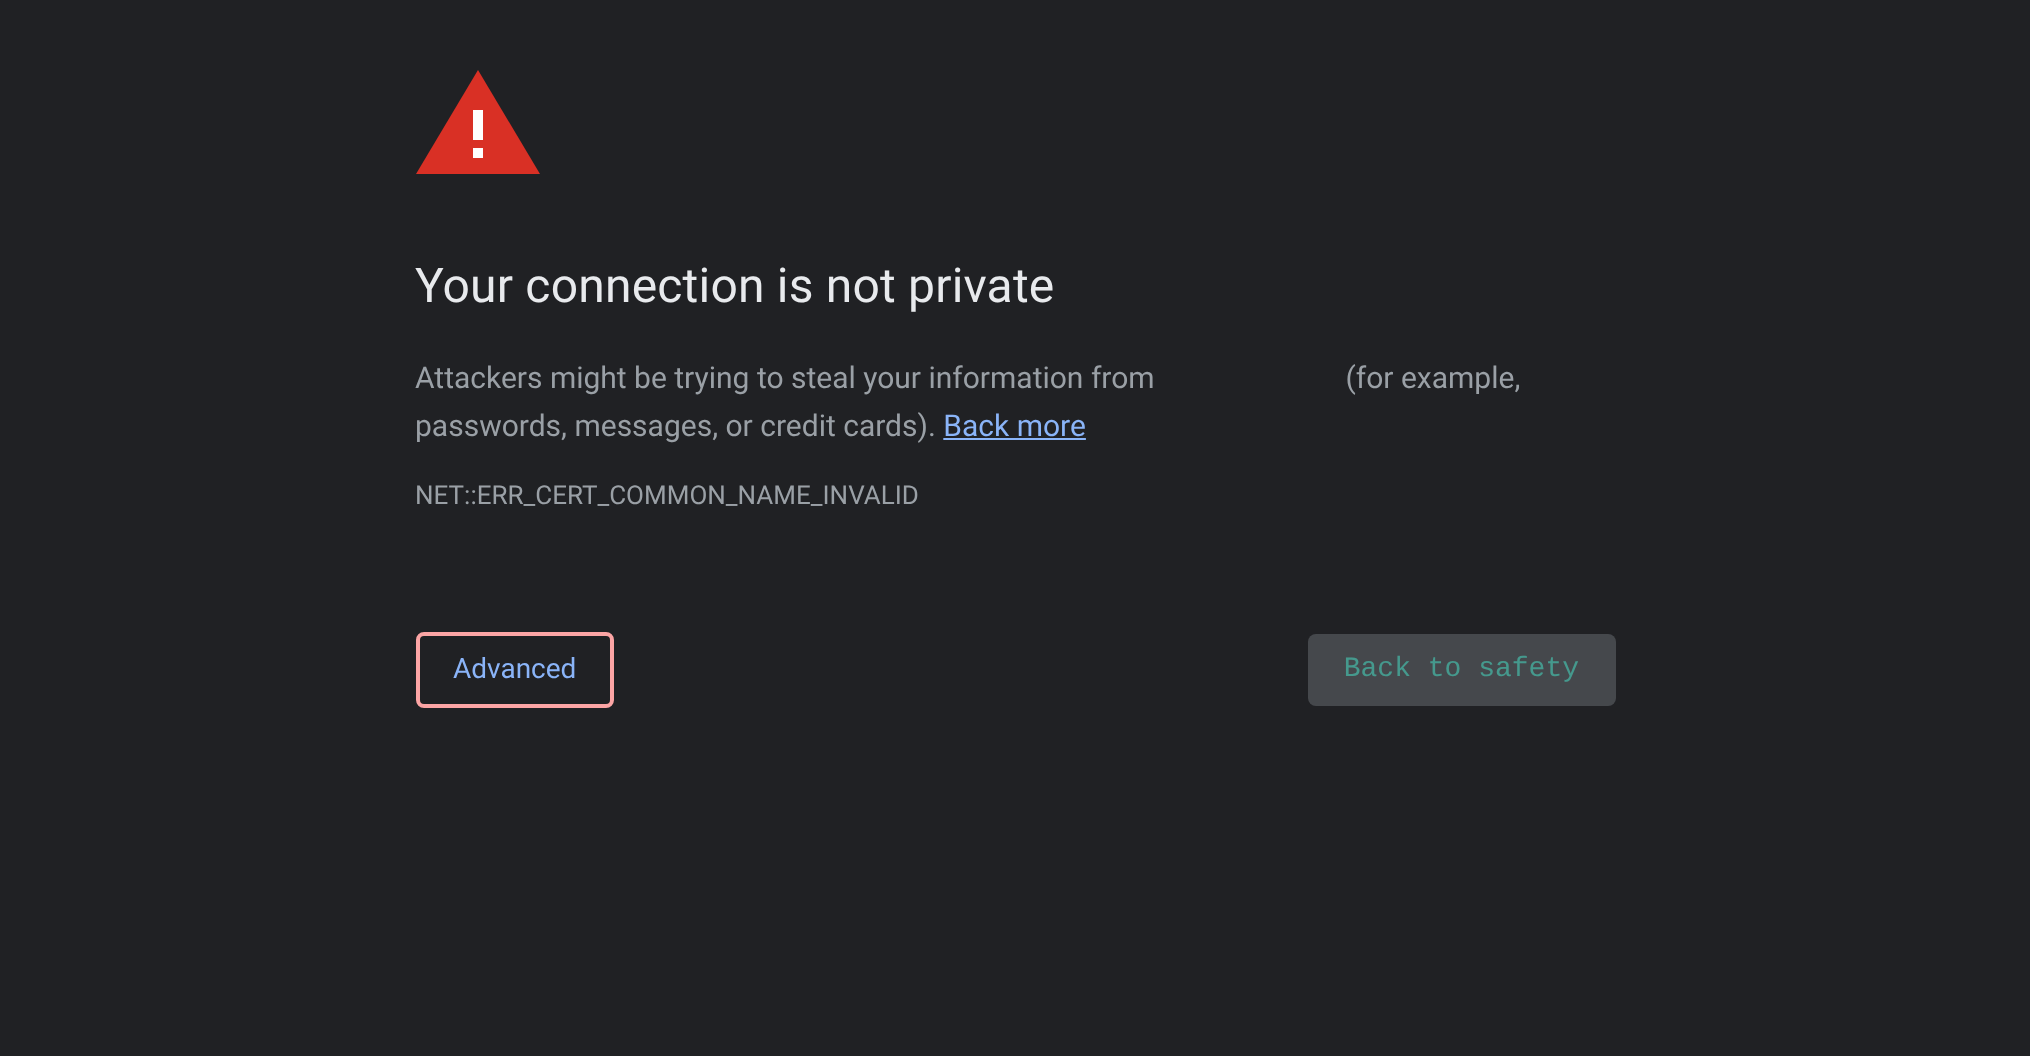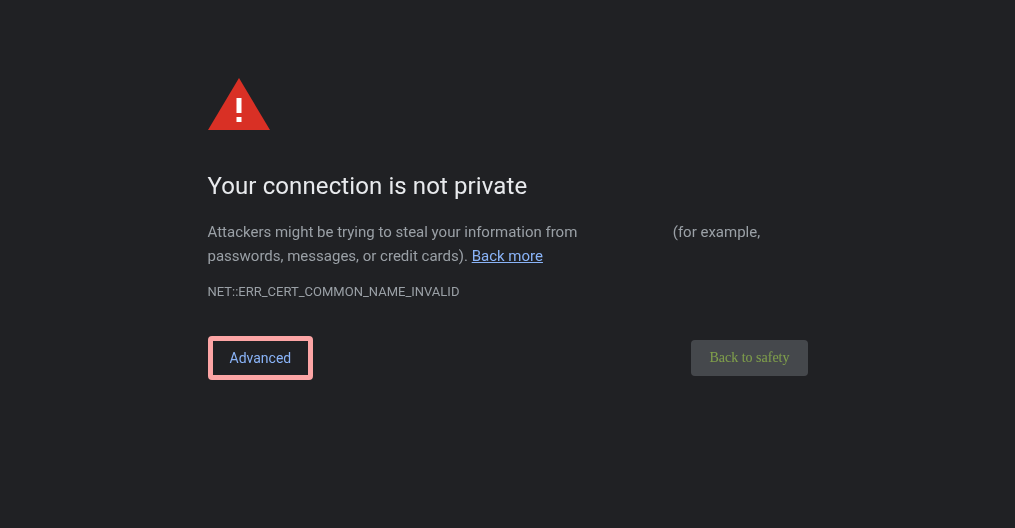--- a/index.html
+++ b/index.html
@@ -7,21 +7,21 @@
       width: 1015px;
       height: 528px;
       background: #202124;
       font-family: 'Segoe UI', Roboto, Arial, sans-serif;
       color: #9aa0a6;
       overflow: hidden;
     }
     .container {
       width: 600px;
       margin: 0 auto;
-      padding-top: 78px;
+      padding-top: 35px;
     }
     .warning-icon {
       width: 62px;
       height: 52px;
       margin-bottom: 42px;
     }
     .title {
       font-size: 24px;
       font-weight: 400;
       color: #e8eaed;
@@ -34,46 +34,46 @@
       color: #9aa0a6;
       margin-bottom: 16px;
     }
     .description a {
       color: #8ab4f8;
       text-decoration: underline;
     }
     .error-code {
       font-size: 13px;
       color: #9aa0a6;
-      margin-bottom: 37px;
+      margin-bottom: 60px;
     }
     .button-row {
       display: flex;
       justify-content: space-between;
       align-items: center;
     }
     .btn-advanced {
       background: transparent;
-      border: 5px solid #fca5a5;
+      border: 2px solid #fca5a5;
       color: #8ab4f8;
       font-size: 14px;
       padding: 9px 17px;
       border-radius: 4px;
       cursor: pointer;
       font-family: inherit;
     }
     .btn-safety {
       background: #5f6368;
       border: none;
-      color: #bef264;
+      color: #5eead4;
       font-size: 14px;
       padding: 10px 18px;
       border-radius: 4px;
       cursor: pointer;
-      font-family: Liberation Serif, serif;
+      font-family: Liberation Mono, monospace;
       opacity: 0.6;
     }
     .redacted {
       display: inline-block;
       width: 88px;
     }
   </style>
 </head>
 <body>
 

